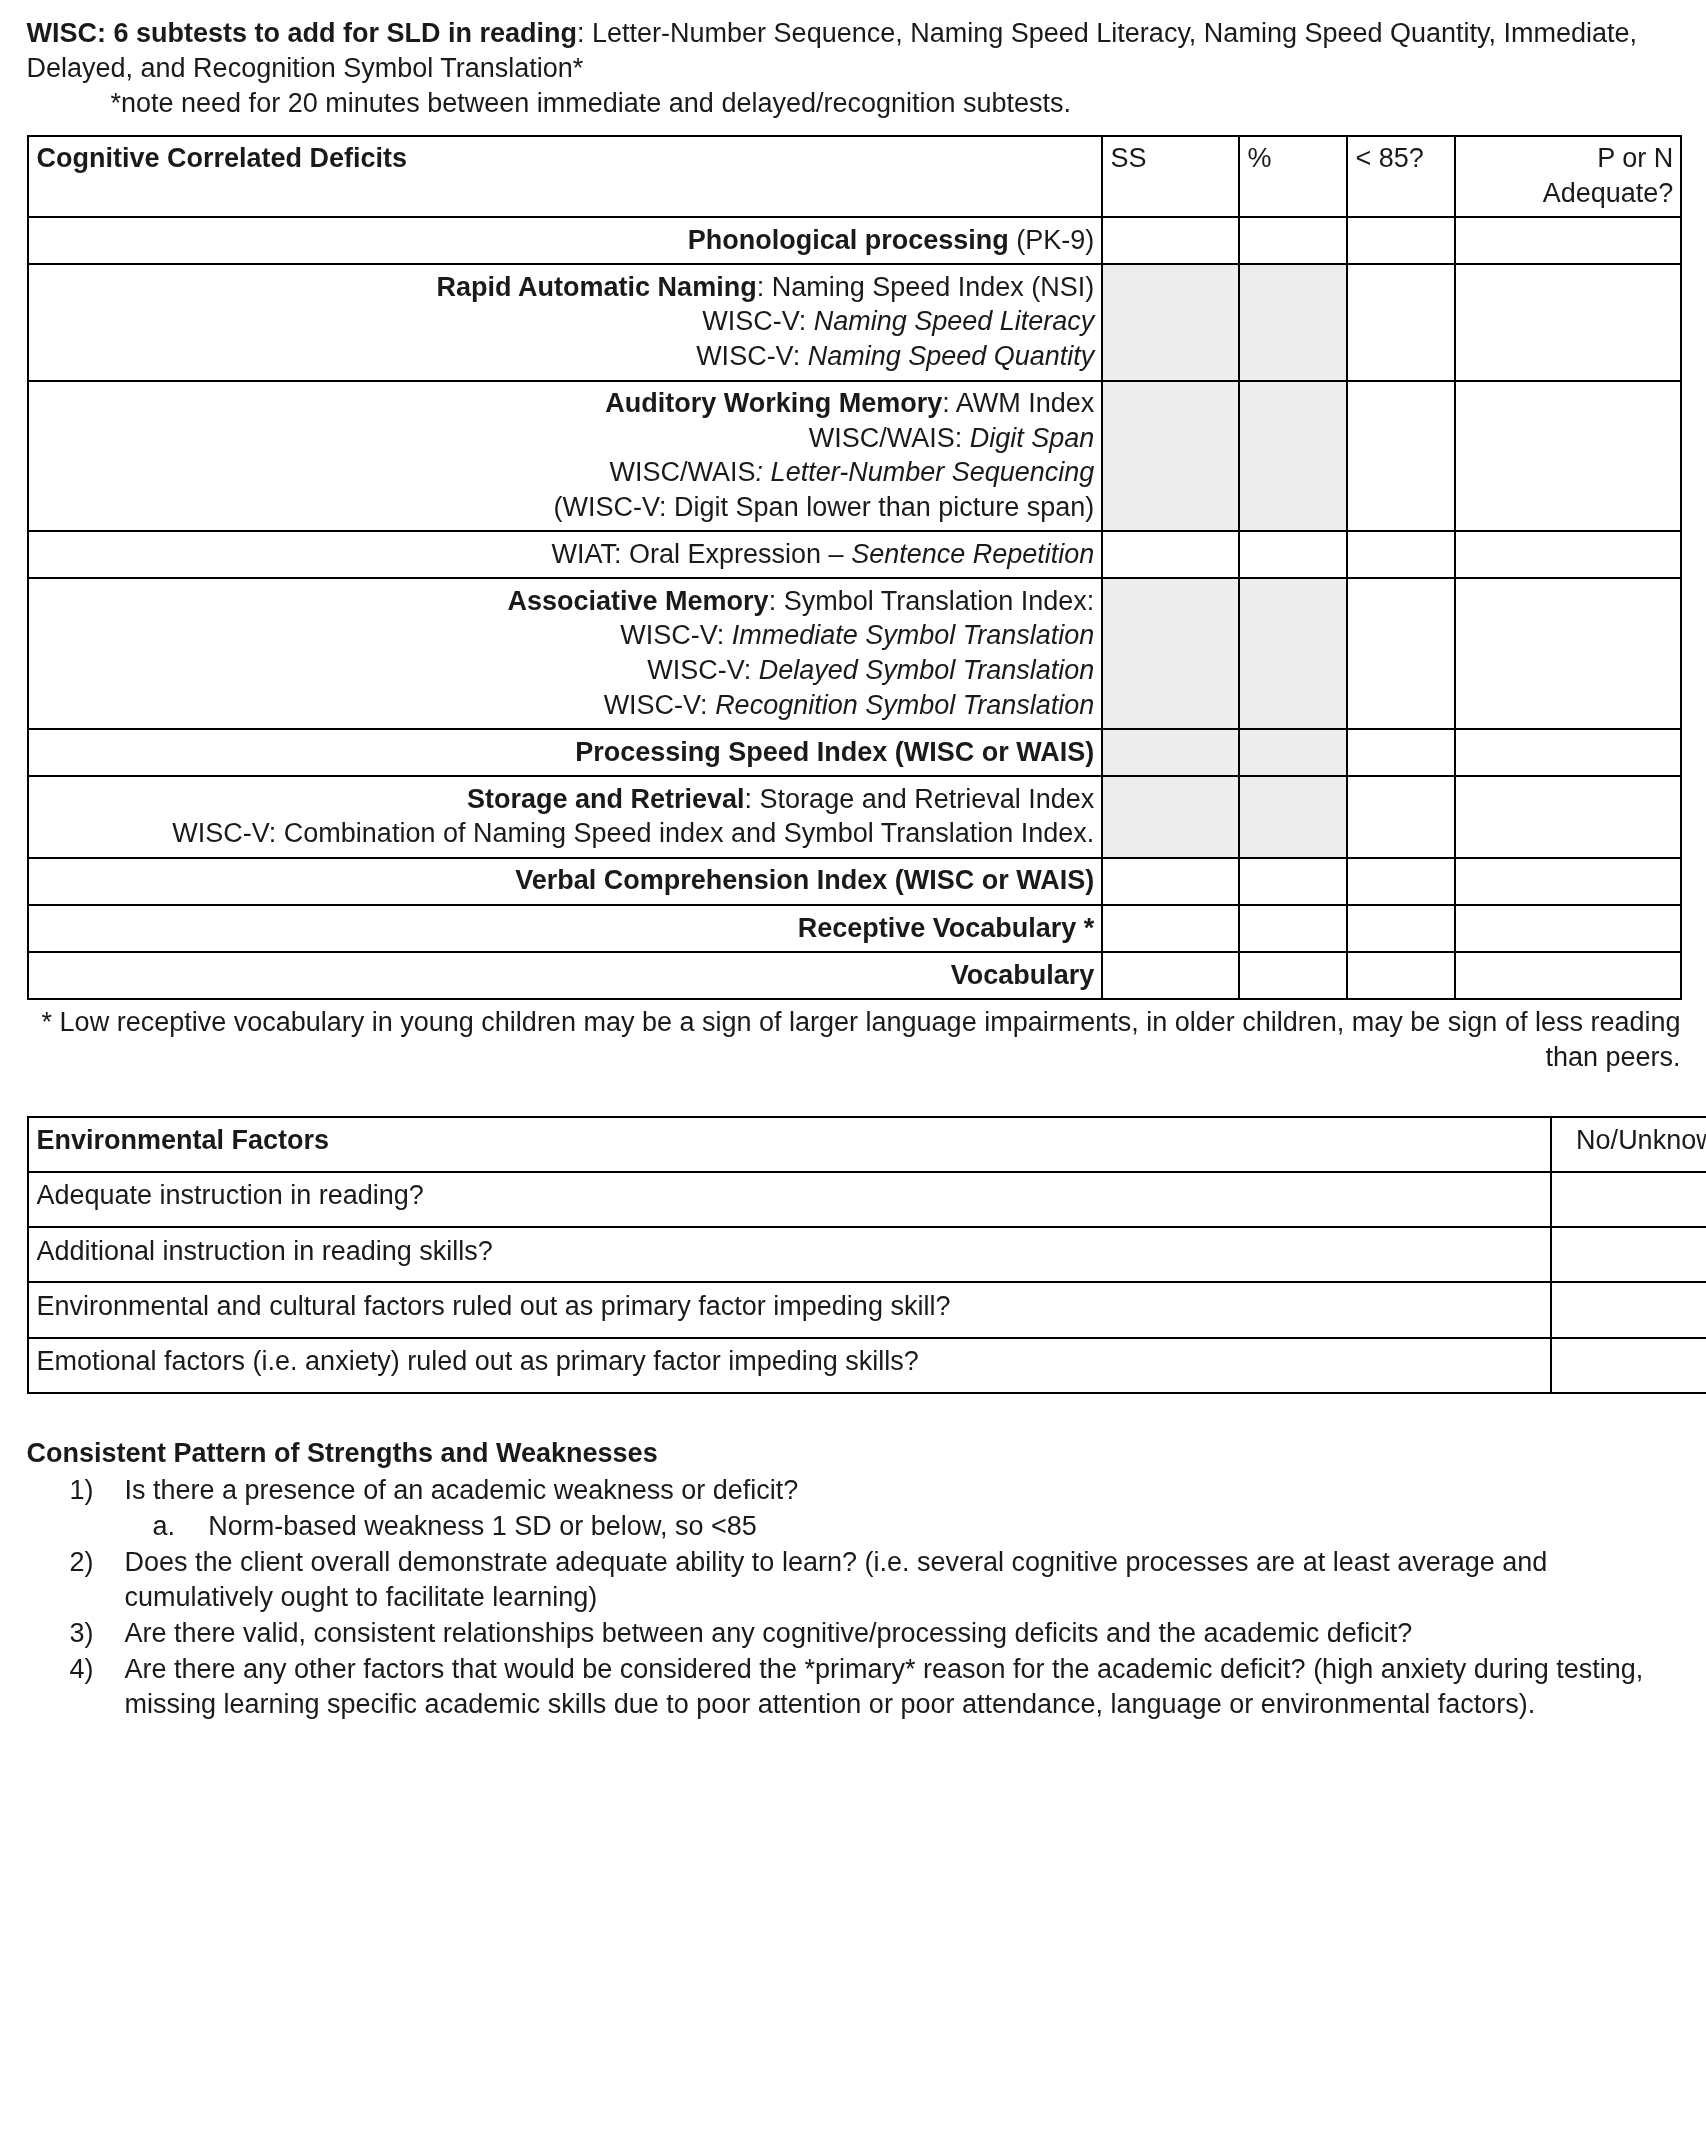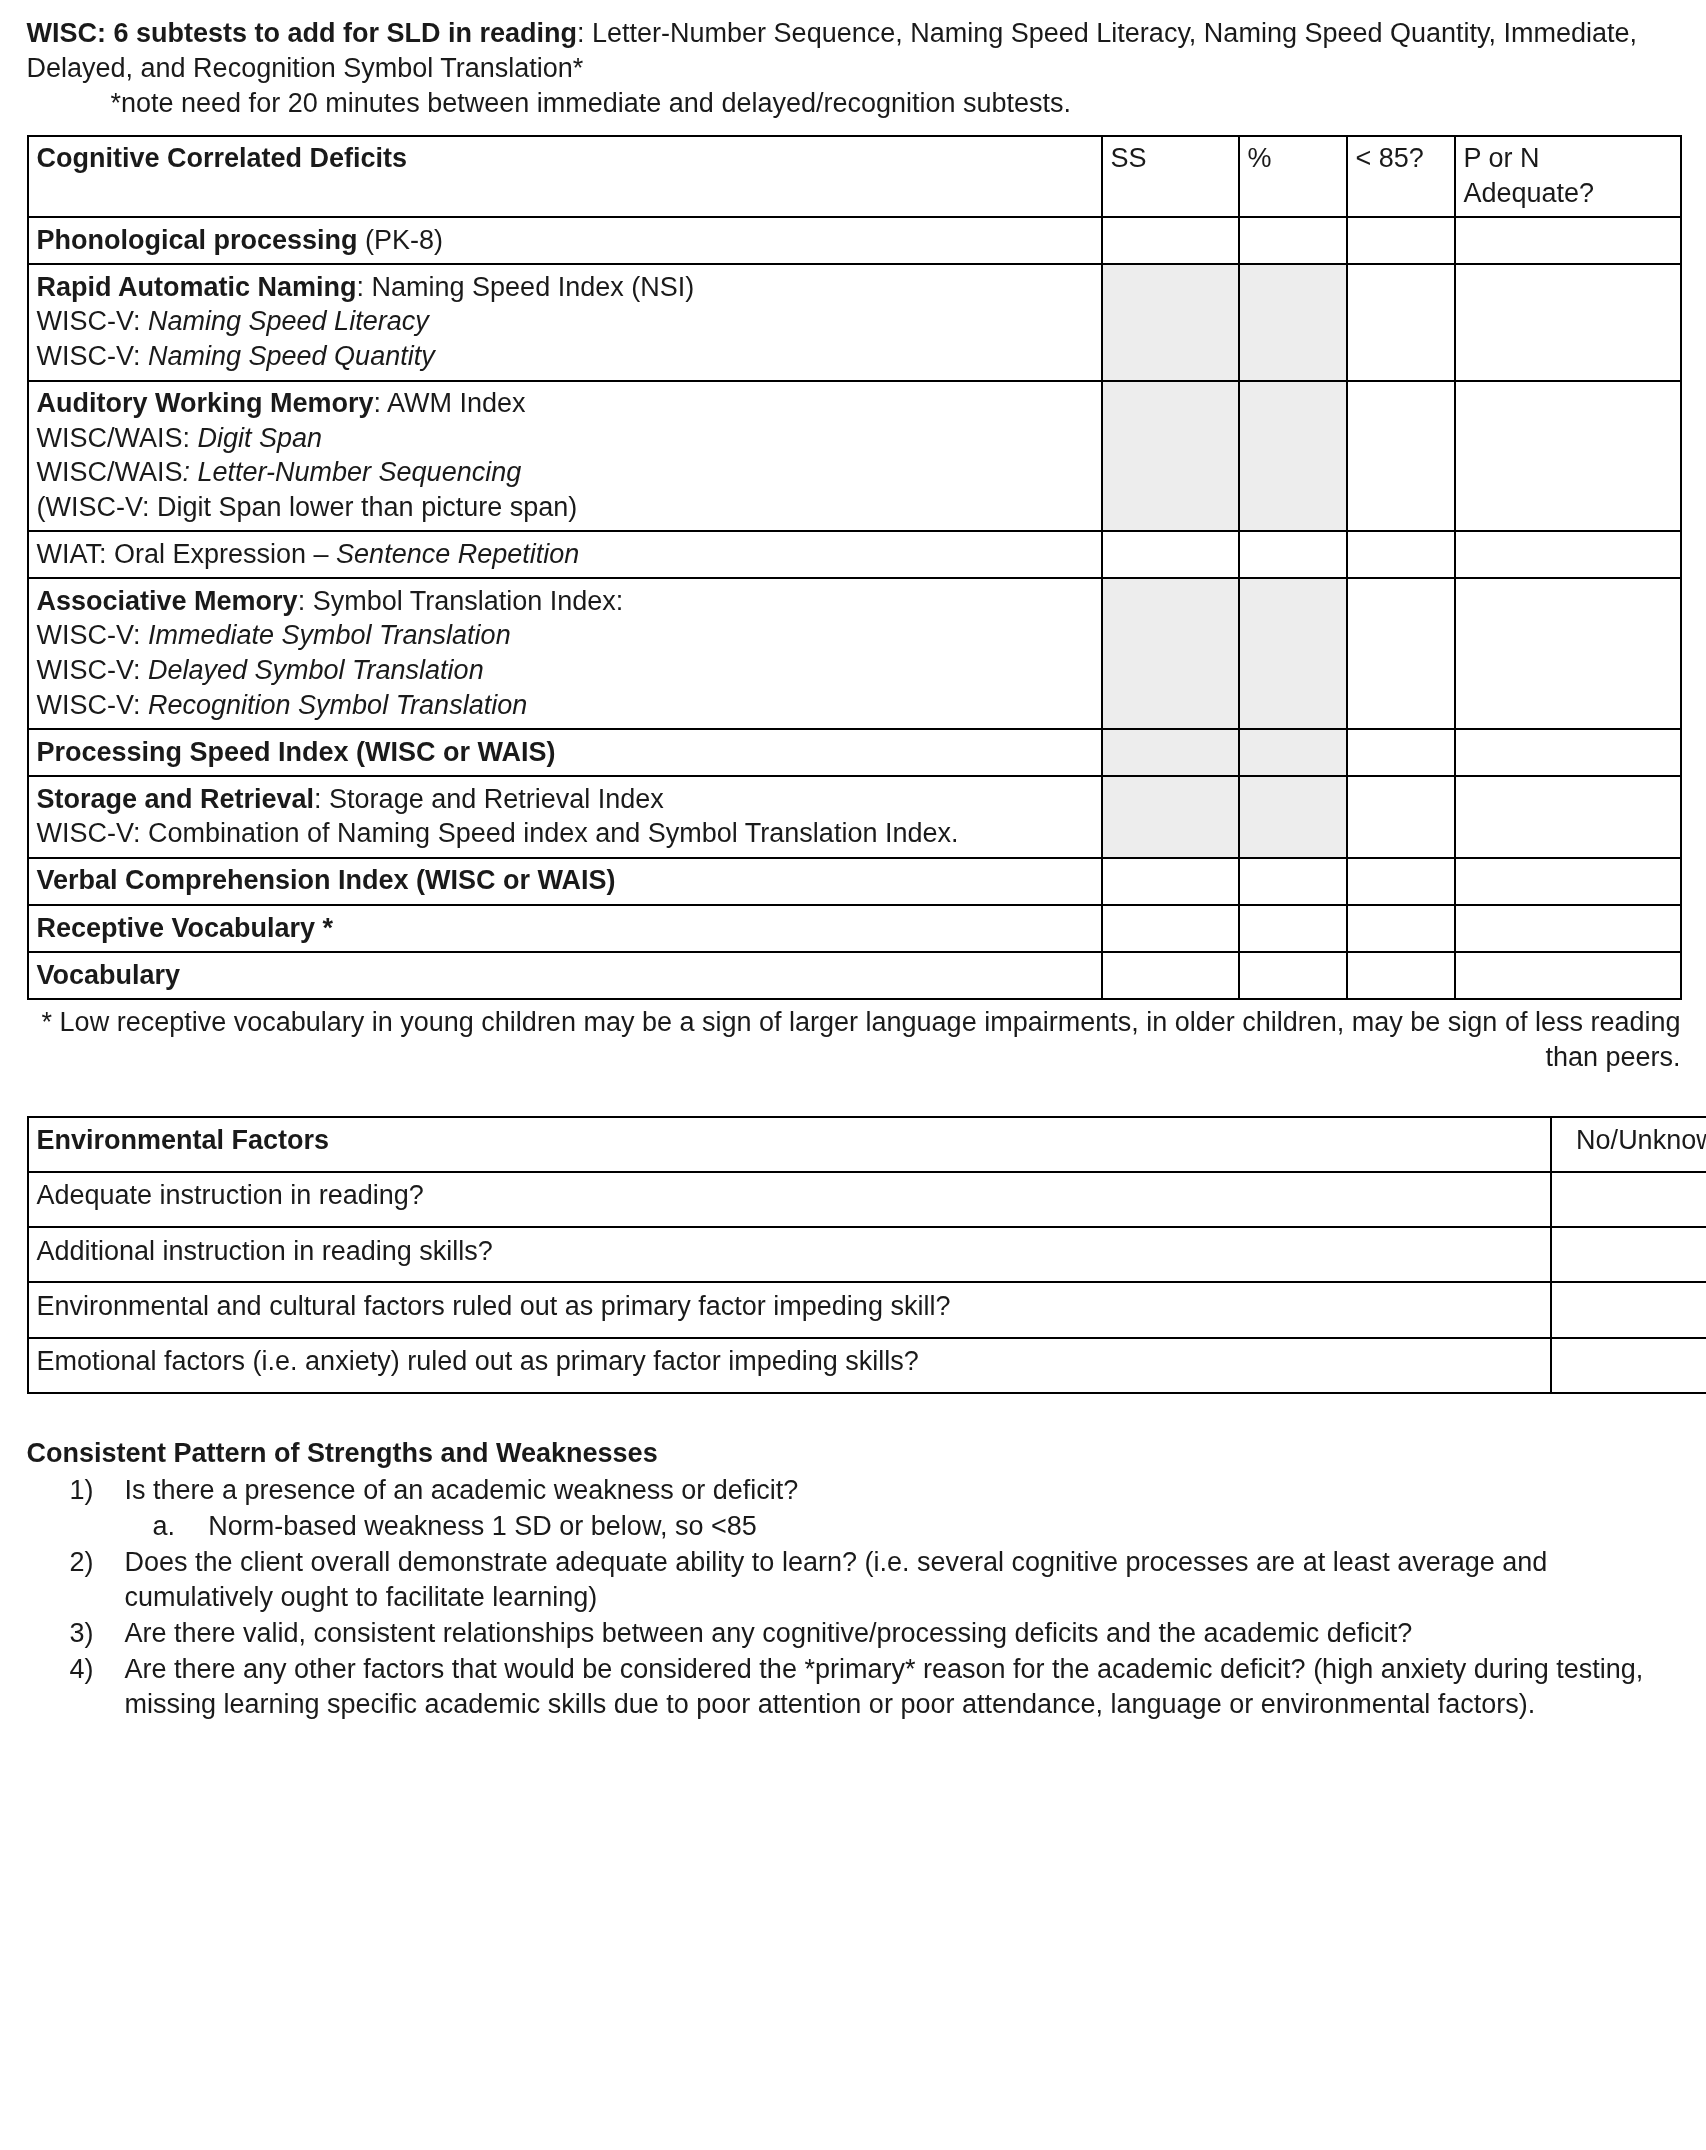--- a/index.html
+++ b/index.html
@@ -31,21 +31,21 @@
     padding: 4.4px 6.2px 6.2px 8px;
     font-size: 27px;
     line-height: 1.28;
   }
   .c-main  { width: 1074px; }
   .c-ss    { width: 137px; }
   .c-pct   { width: 108px; }
   .c-lt85  { width: 108px; }
   .c-pn    { width: 226px; }
   .shaded { background: #ededed; }
-  .sub { display: block; }
+  .sub { display: block; text-align: right; }
   .pad-bottom { padding-bottom: 36px; }
 
   .footnote { margin: 4.4px 0 0 0; }
   .footnote p { margin: 0; text-align: right; }
 
   table.env {
     border-collapse: collapse;
     width: 1654px;
     table-layout: fixed;
     margin-top: 41px;
@@ -105,21 +105,21 @@
       <td class="c-ss pad-bottom">SS</td>
       <td class="c-pct pad-bottom">%</td>
       <td class="c-lt85 pad-bottom">&lt; 85?</td>
       <td class="c-pn pad-bottom">
         <span class="sub">P or N</span>
         <span class="sub">Adequate?</span>
       </td>
     </tr>
   <tr>
         <td class="c-main">
-          <span class="sub"><b>Phonological processing</b><span> (PK-8)</span></span>
+          <span class="sub"><b>Phonological processing</b><span> (PK-9)</span></span>
         </td>
         <td class="c-ss">&nbsp;</td>
         <td class="c-pct">&nbsp;</td>
         <td class="c-lt85">&nbsp;</td>
         <td class="c-pn">&nbsp;</td>
       </tr>
       <tr>
         <td class="c-main">
           <span class="sub"><b>Rapid Automatic Naming</b><span>: Naming Speed Index (NSI)</span></span>
           <span class="sub"><span>WISC-V: </span><i>Naming Speed Literacy</i></span>

